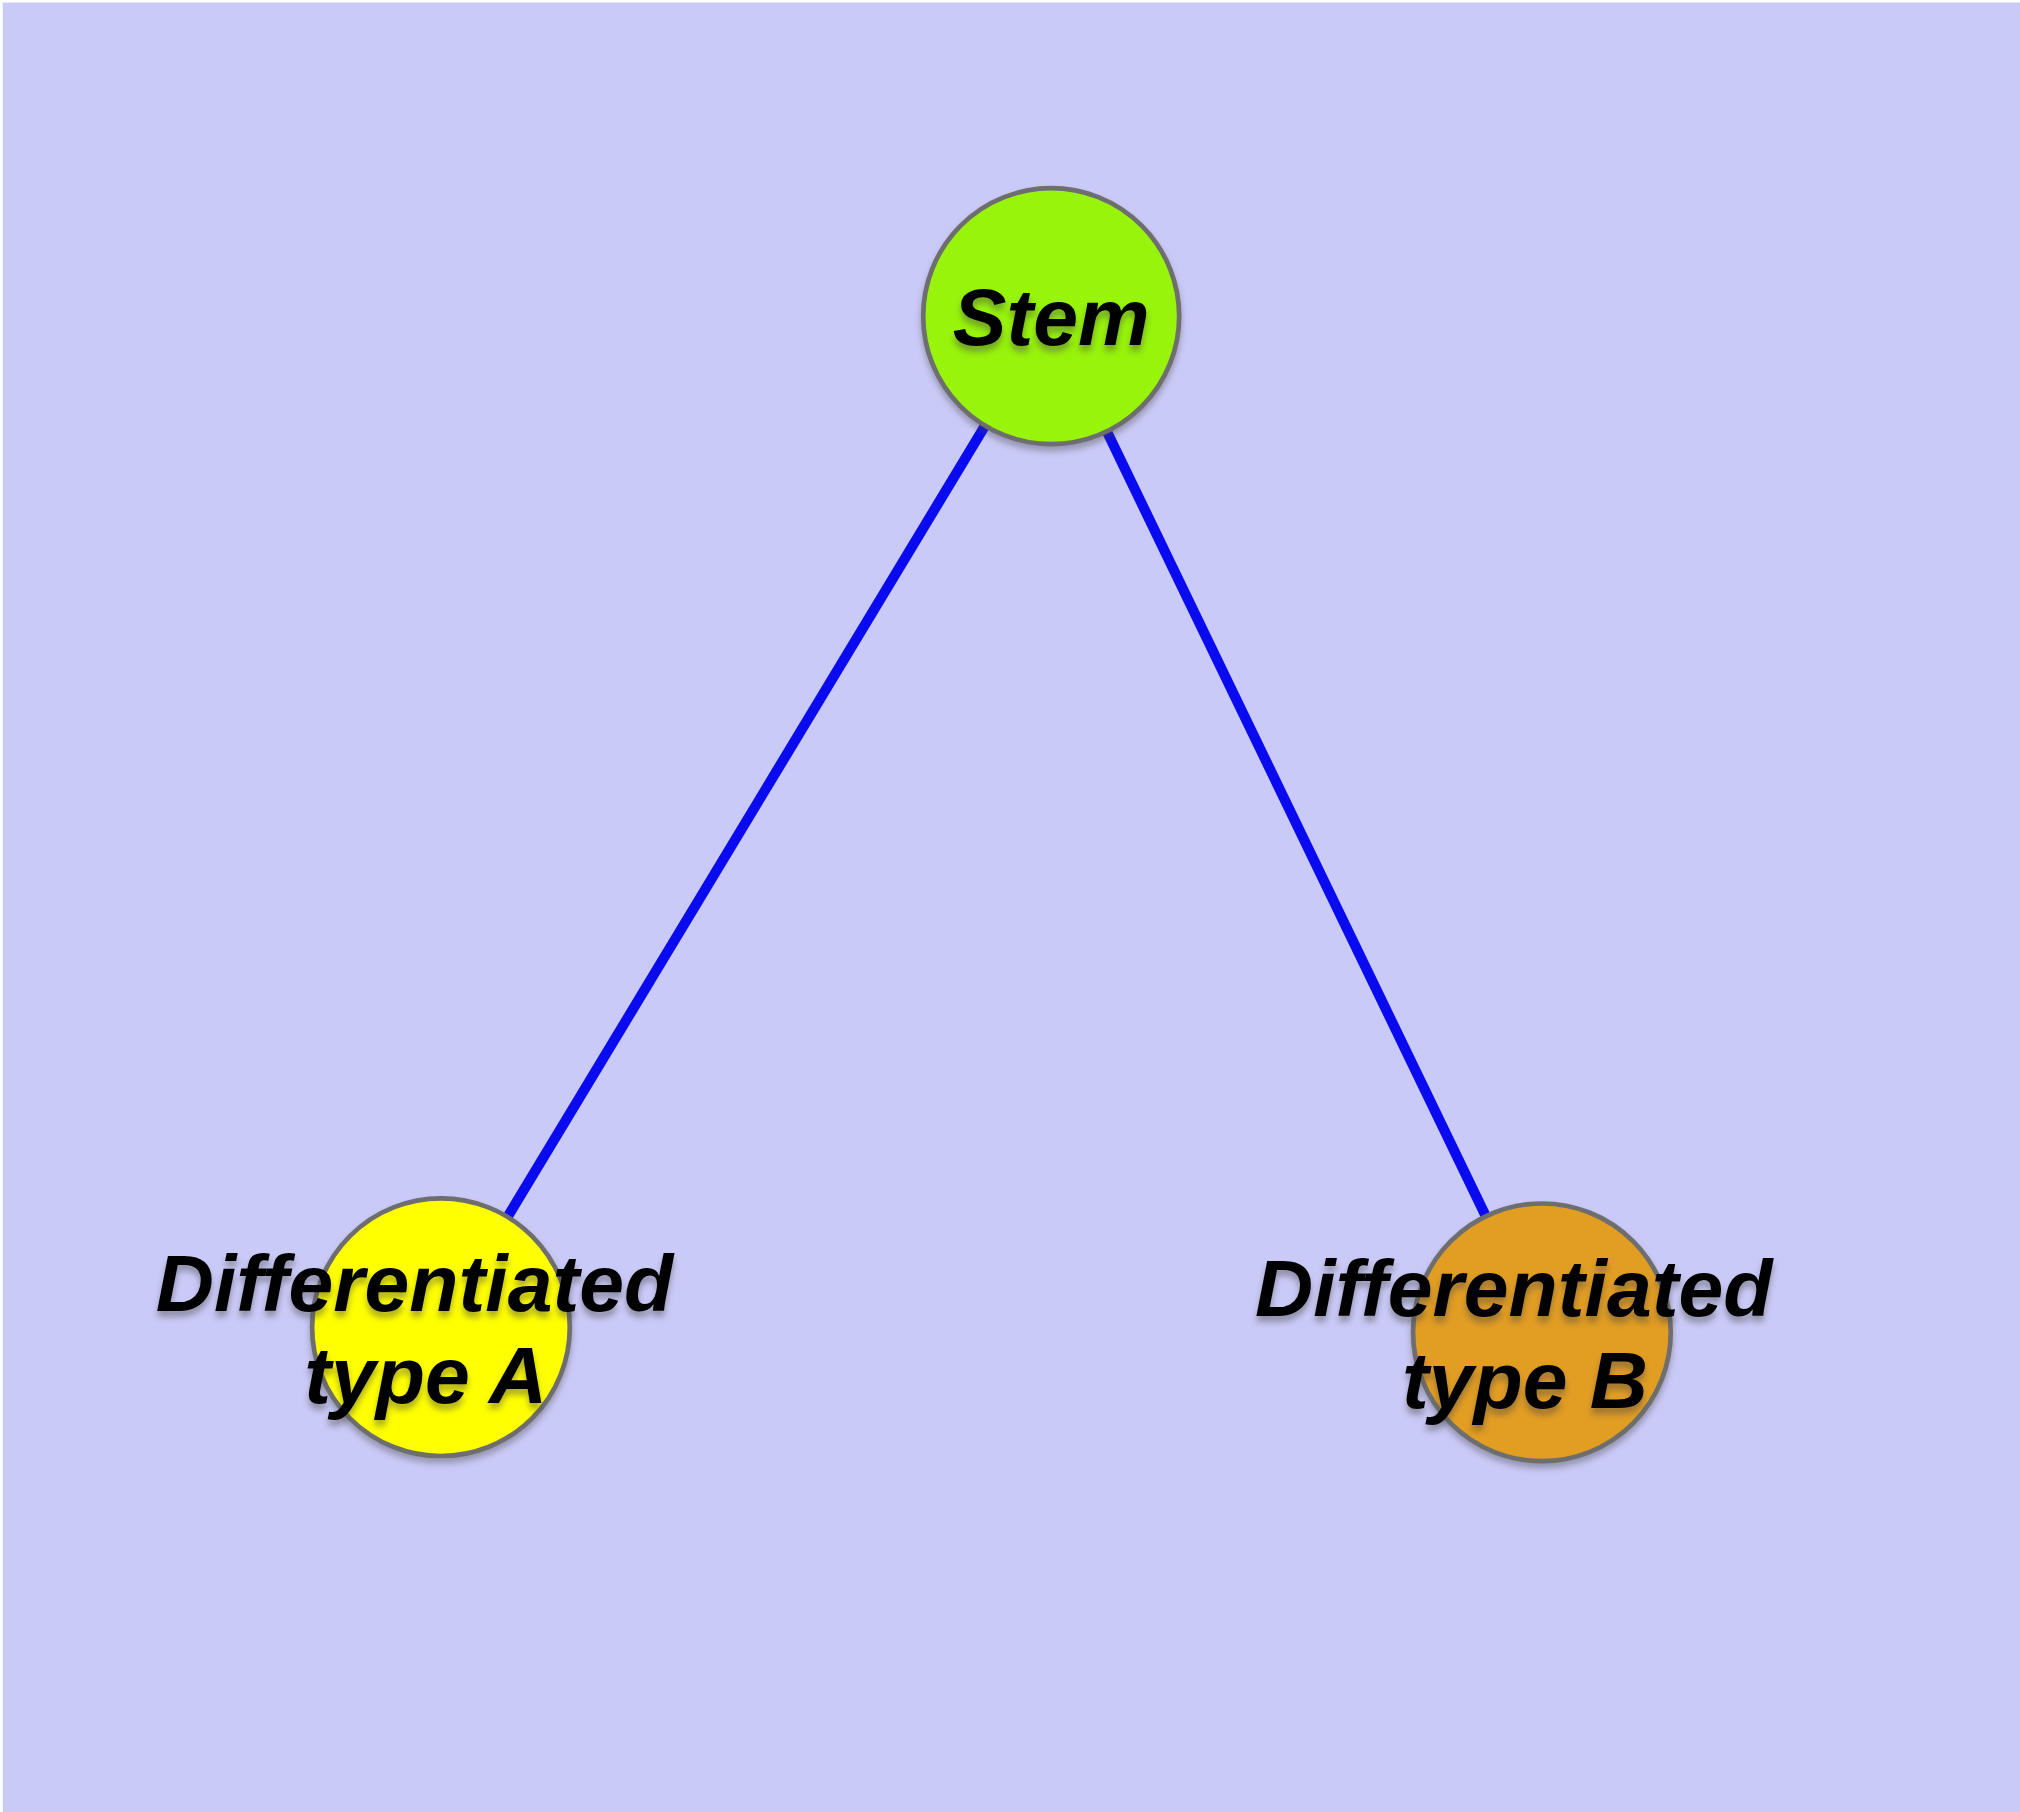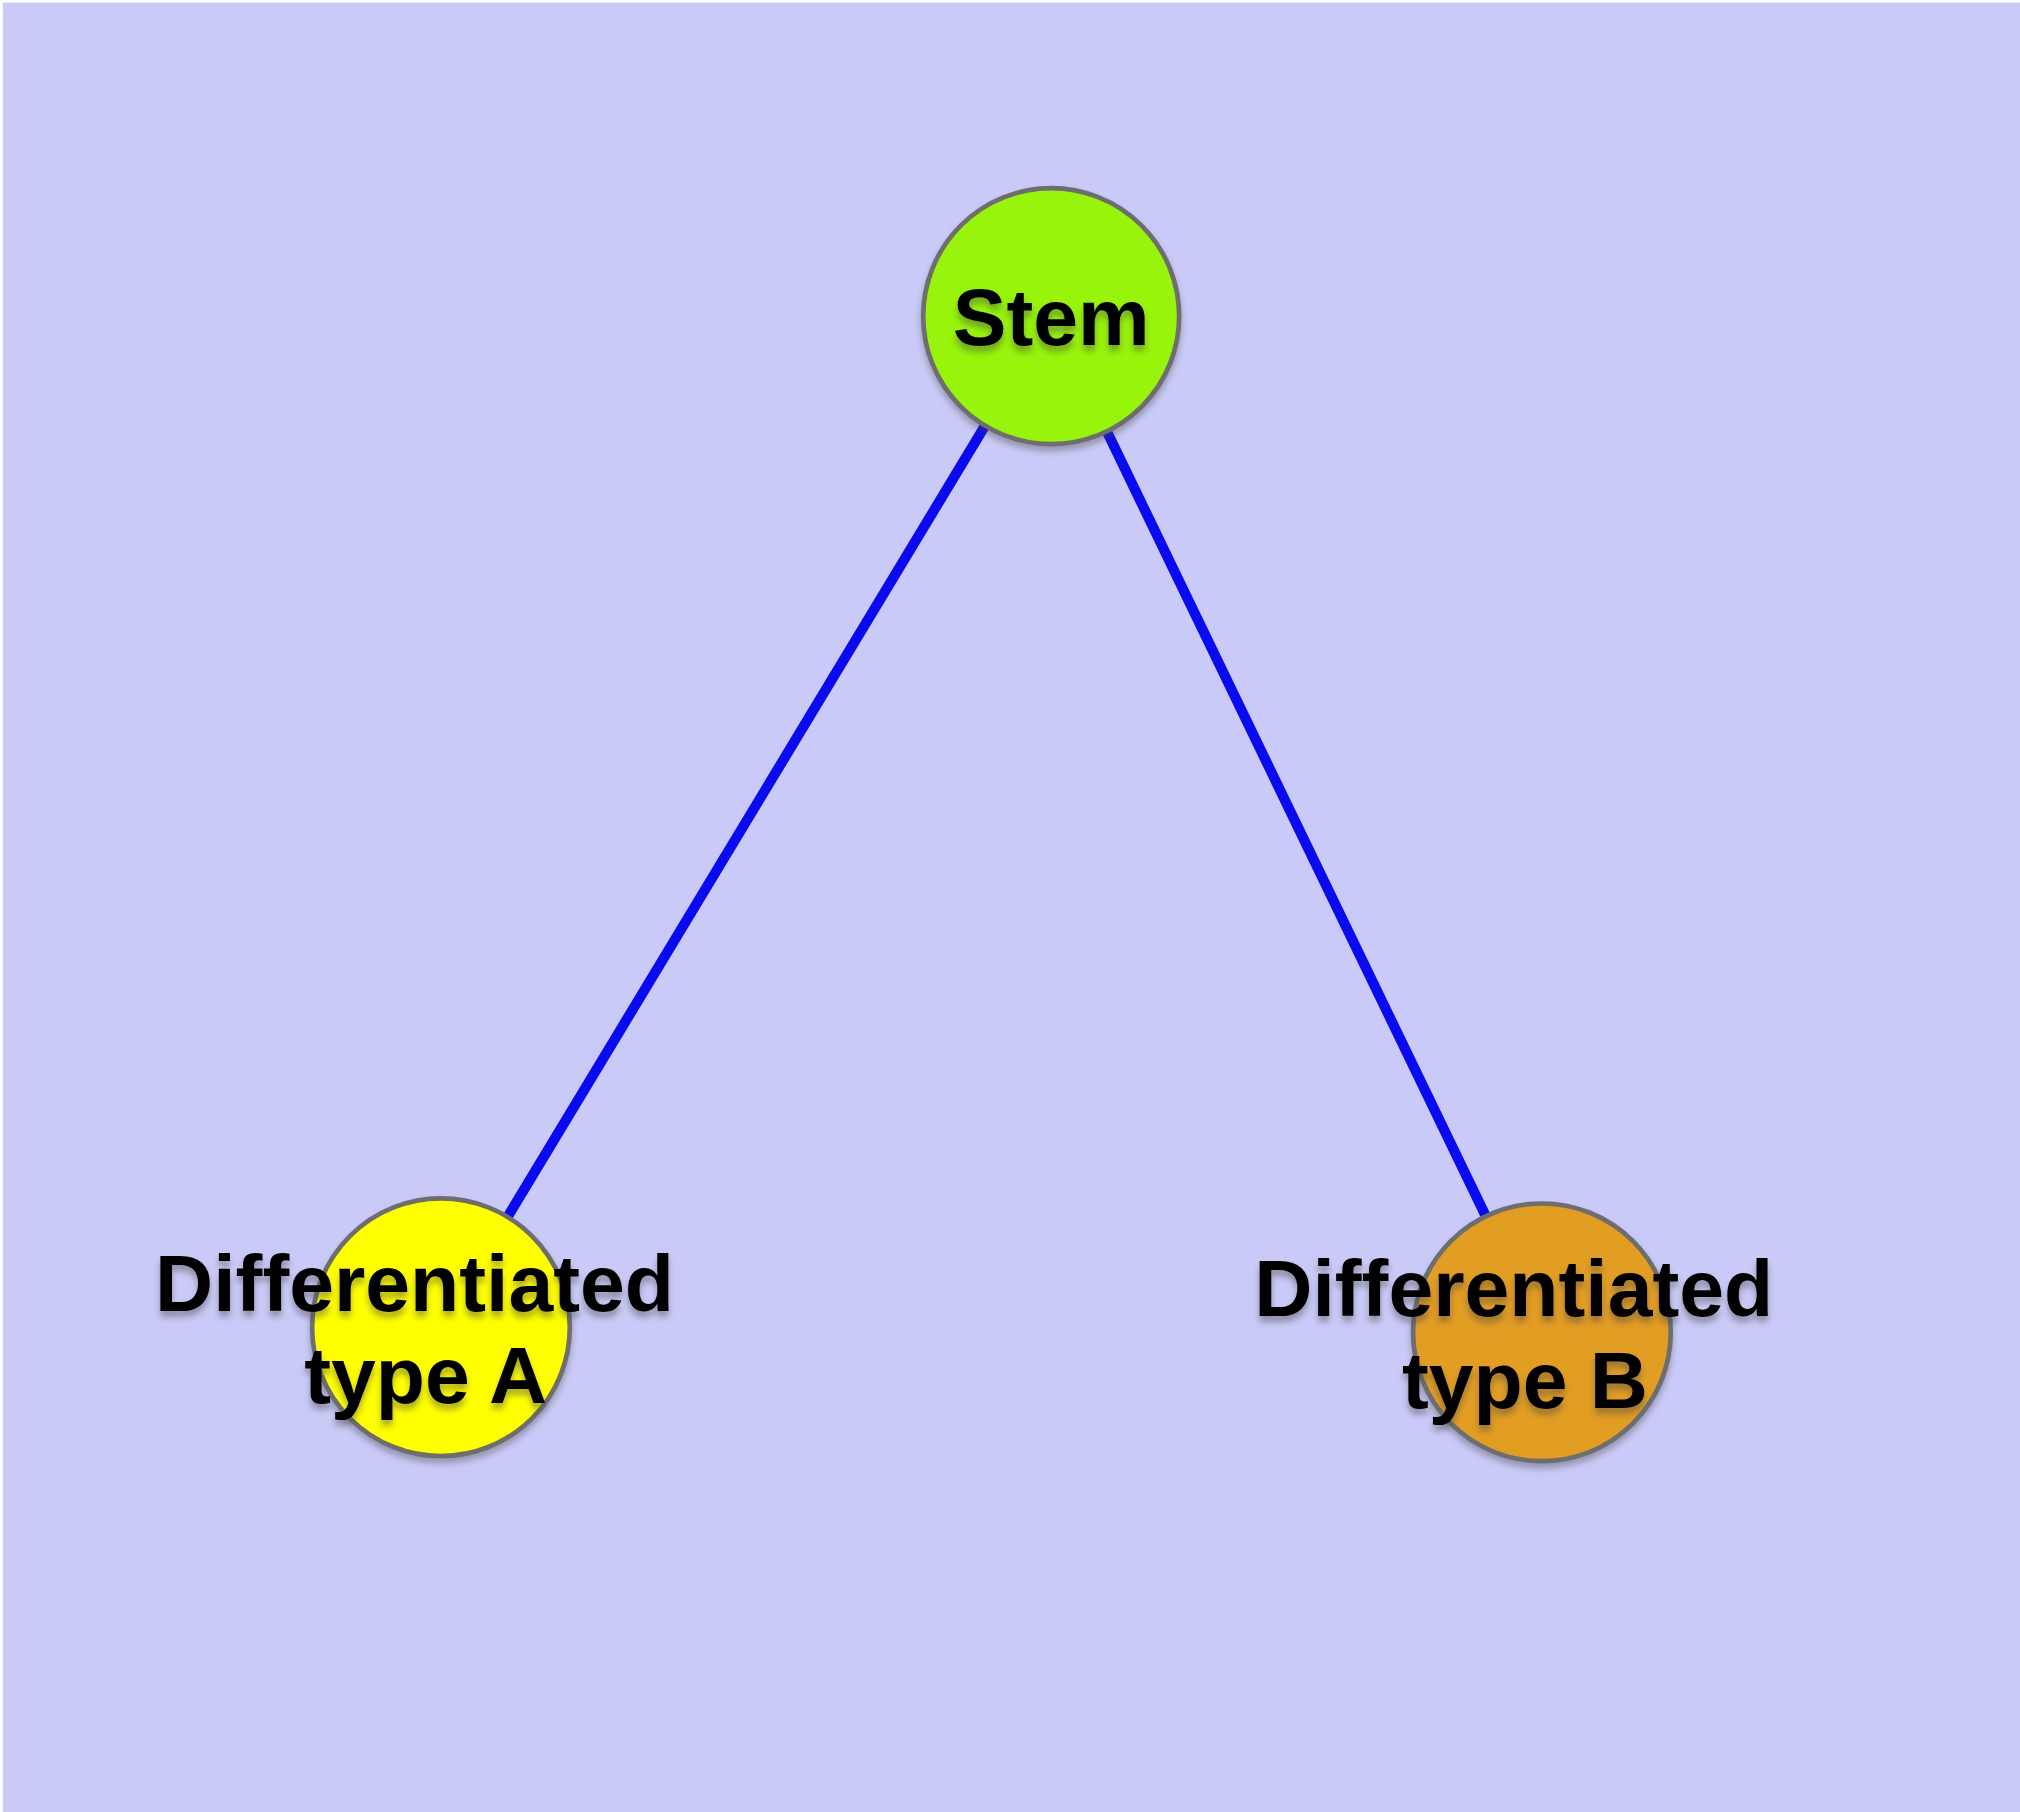--- a/index.html
+++ b/index.html
@@ -7,20 +7,21 @@
     padding: 0;
     background: #ffffff;
     width: 2021px;
     height: 1812px;
     overflow: hidden;
   }
   .canvas-wrap {
     position: relative;
     width: 2021px;
     height: 1540px;
+    font-style: italic;
   }
   svg {
     display: block;
   }
   .edge {
     stroke-width: 12px;
     fill: none;
   }
   .node-circle {
     stroke-width: 5.5px;

